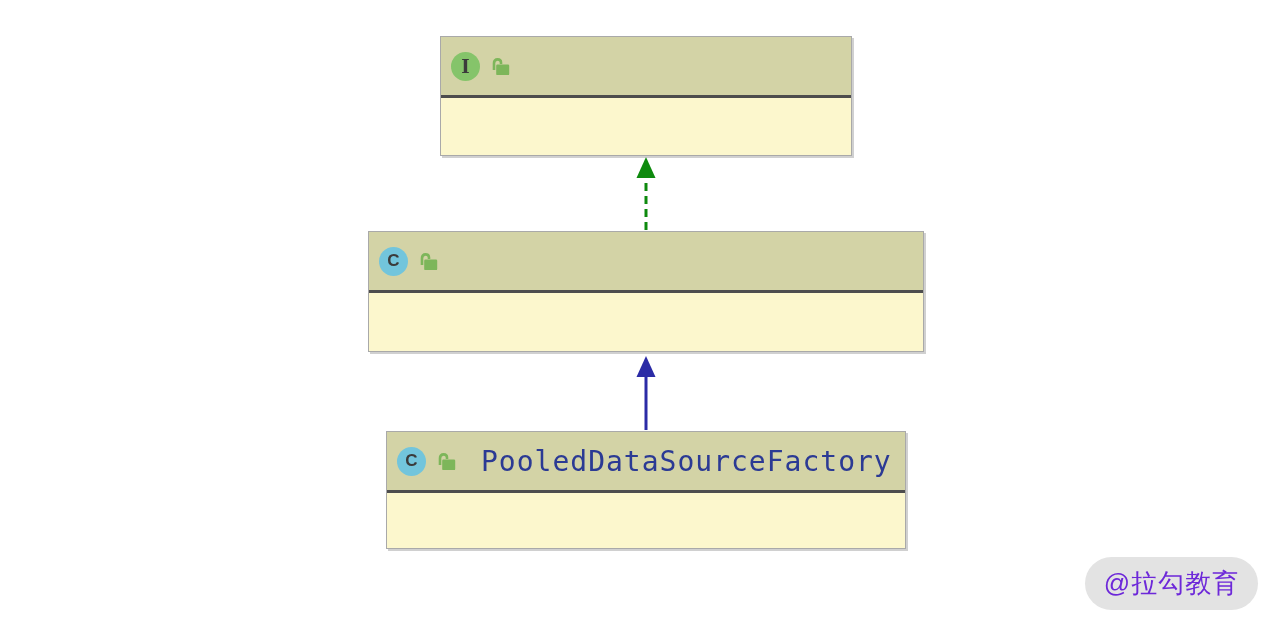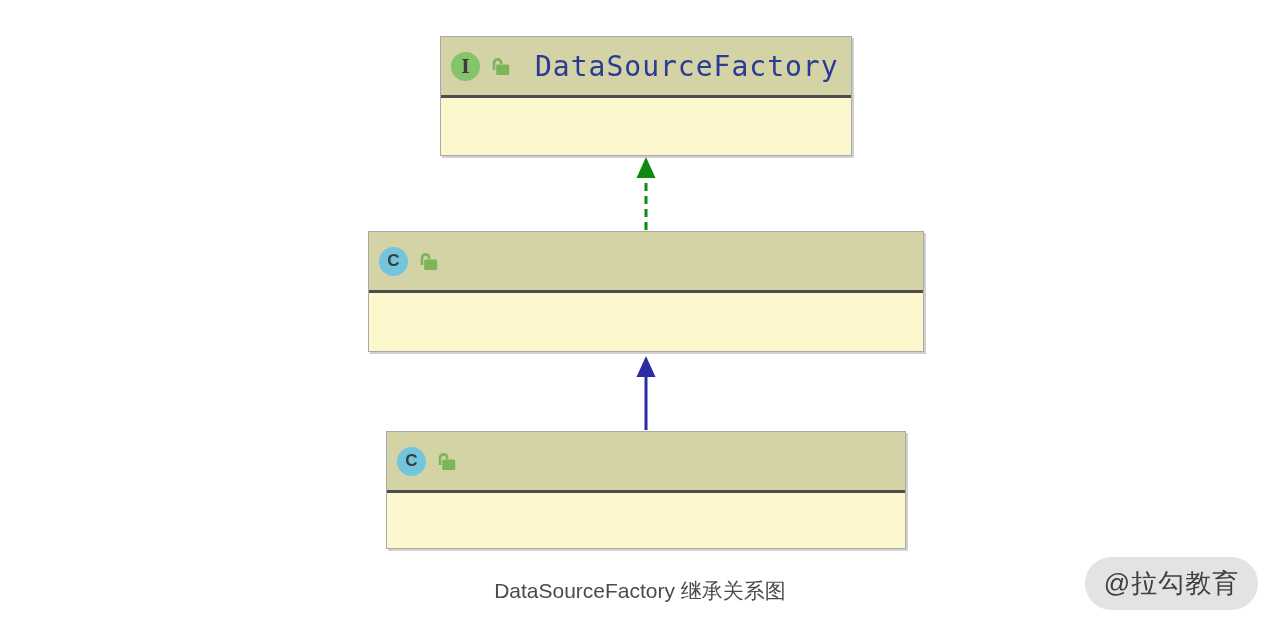--- a/index.html
+++ b/index.html
@@ -113,21 +113,21 @@
     position: absolute;
     left: 1085px;
     top: 557px;
     width: 173px;
     height: 53px;
     background: #e3e3e3;
     border-radius: 27px;
     display: flex;
     align-items: center;
     justify-content: center;
-    color: #404040;
+    color: #6d28d9;
     font-size: 26px;
     letter-spacing: 1px;
     font-family: "Liberation Sans", sans-serif;
   }
 </style>
 </head>
 <body>
 
 <div class="canvas">
 
@@ -144,21 +144,20 @@
 
   <div class="uml-node node-0">
     <div class="uml-header">
       <span class="badge badge-interface">I</span>
       <span class="lock">
         <svg width="21" height="21" viewBox="0 0 21 21">
           <path d="M4 14 L4 7.2 Q4 3.4 7.6 3.4 Q11 3.4 11 6.6 L11 8" fill="none" stroke="#7db65a" stroke-width="2.6"></path>
           <rect x="6.2" y="8.6" width="13" height="10.5" rx="1.2" fill="#7db65a"></rect>
         </svg>
       </span>
-      <span class="uml-title">DataSourceFactory</span>
     </div>
     <div class="uml-body"></div>
   </div>
 
   <div class="uml-node node-1">
     <div class="uml-header">
       <span class="badge badge-class">C</span>
       <span class="lock">
         <svg width="21" height="21" viewBox="0 0 21 21">
           <path d="M4 14 L4 7.2 Q4 3.4 7.6 3.4 Q11 3.4 11 6.6 L11 8" fill="none" stroke="#7db65a" stroke-width="2.6"></path>
@@ -171,21 +170,21 @@
 
   <div class="uml-node node-2">
     <div class="uml-header">
       <span class="badge badge-class">C</span>
       <span class="lock">
         <svg width="21" height="21" viewBox="0 0 21 21">
           <path d="M4 14 L4 7.2 Q4 3.4 7.6 3.4 Q11 3.4 11 6.6 L11 8" fill="none" stroke="#7db65a" stroke-width="2.6"></path>
           <rect x="6.2" y="8.6" width="13" height="10.5" rx="1.2" fill="#7db65a"></rect>
         </svg>
       </span>
+      <span class="uml-title">PooledDataSourceFactory</span>
     </div>
     <div class="uml-body"></div>
   </div>
 
-  <div class="caption">DataSourceFactory 继承关系图</div>
 
   <div class="watermark">@拉勾教育</div>
 
 </div>
 
 </body></html>

